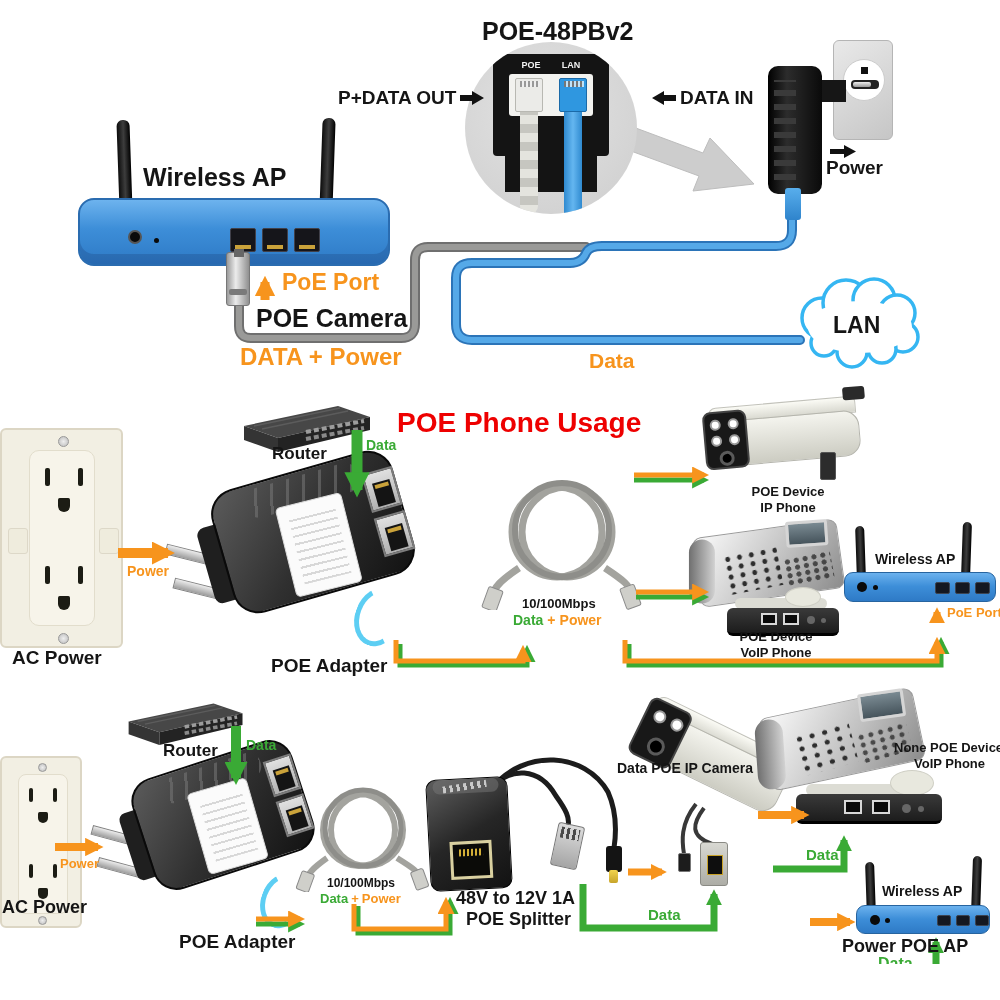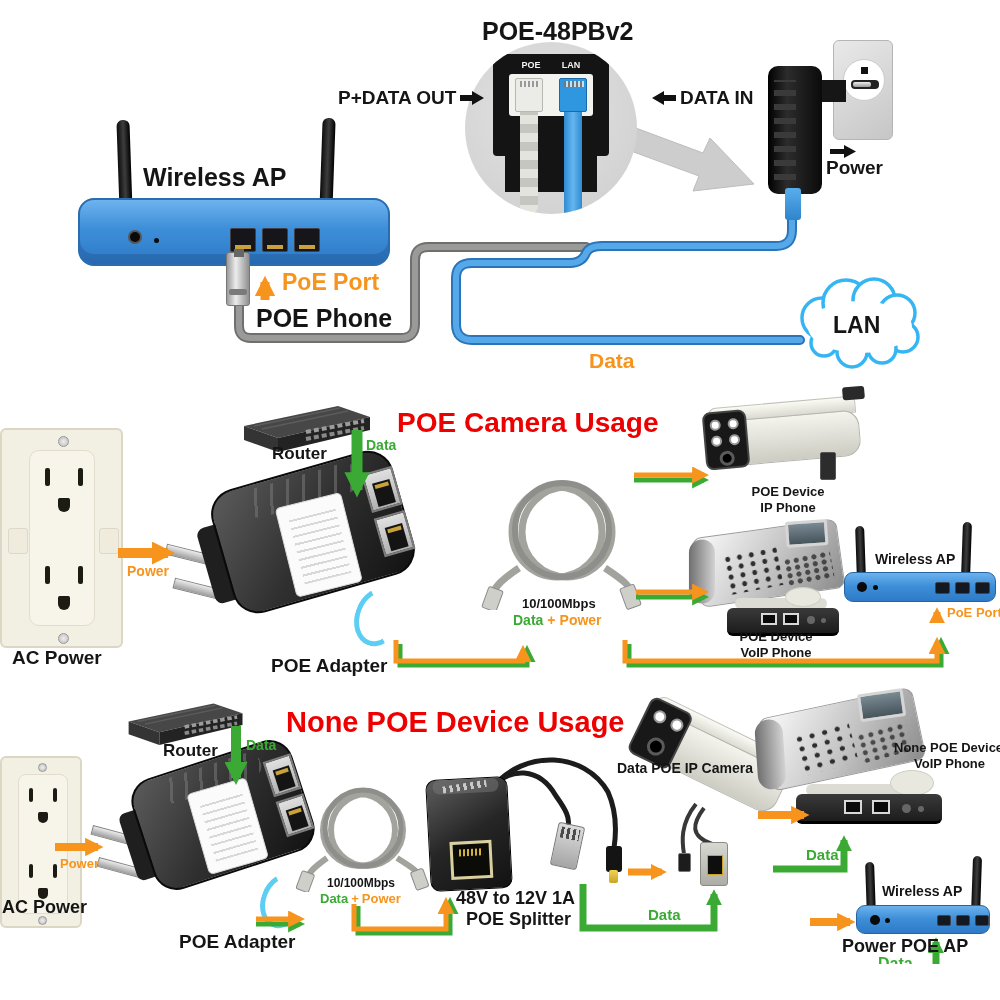--- a/index.html
+++ b/index.html
@@ -75,21 +75,22 @@
     </div>
   </div>
   <div class="lbl" style="left:143px;top:164px;font-size:25px">Wireless AP</div>
 
   <div class="dev" style="left:226px;top:252px;width:24px;height:54px;background:linear-gradient(90deg,#9a9a9a,#ececec 40%,#8f8f8f);border:1px solid #777;border-radius:3px;z-index:3">
     <div style="left:7px;top:-4px;width:10px;height:8px;background:#666"></div>
     <div style="left:2px;top:36px;width:18px;height:6px;background:#7a7a7a;border-radius:2px"></div>
   </div>
 
   <div class="lbl o" style="left:282px;top:270px;font-size:23px">PoE Port</div>
-  <div class="lbl" style="left:256px;top:305px;font-size:25px">POE Phone</div>
+  <div class="lbl" style="left:256px;top:305px;font-size:25px">POE Camera</div>
+  <div class="lbl o" style="left:240px;top:344px;font-size:24px">DATA + Power</div>
   <div class="lbl o" style="left:589px;top:350px;font-size:21px">Data</div>
   <div class="lbl" style="left:833px;top:313px;font-size:23px">LAN</div>
 
   <div class="dev" style="left:465px;top:42px;width:172px;height:172px;border-radius:50%;background:radial-gradient(circle at 45% 40%,#e3e3e3,#cdcdcd);overflow:hidden">
     <div style="left:28px;top:12px;width:116px;height:102px;background:#141414;border-radius:10px 10px 4px 4px"></div>
     <div style="left:40px;top:110px;width:92px;height:40px;background:#141414"></div>
     <div class="lbl ctr" style="left:48px;top:19px;width:36px;font-size:9px;color:#f2f2f2;z-index:3">POE</div>
     <div class="lbl ctr" style="left:88px;top:19px;width:36px;font-size:9px;color:#f2f2f2;z-index:3">LAN</div>
     <div style="left:44px;top:32px;width:84px;height:42px;background:#f2f2ef;border-radius:3px"></div>
     <div style="left:50px;top:36px;width:28px;height:34px;background:#ebebe8;border:1px solid #b8b8b2;border-radius:2px">
@@ -127,21 +128,21 @@
     <div style="left:0;top:0;width:54px;height:128px;background:linear-gradient(90deg,#000,#2c2c2c 35%,#0a0a0a);border-radius:10px">
       <div style="left:6px;top:14px;width:22px;height:100px;background:repeating-linear-gradient(0deg,#3a3a3a 0 6px,transparent 6px 14px)"></div>
     </div>
   </div>
   <div class="dev" style="left:785px;top:188px;width:16px;height:32px;background:linear-gradient(#58aeec,#2f84cc);border-radius:3px;z-index:2"></div>
   <svg class="dev" width="26" height="13" style="left:830px;top:145px;z-index:6">
       <path d="M0,4 H14 V0 L26,6.5 L14,13 V9 H0 Z" fill="#111"></path>
     </svg>
   <div class="lbl" style="left:826px;top:158px;font-size:19px">Power</div>
 
-  <div class="lbl r" style="left:397px;top:408px;font-size:28px">POE Camera Usage</div>
+  <div class="lbl r" style="left:397px;top:408px;font-size:28px">POE Phone Usage</div>
 
   <svg class="dev" width="135" height="62" viewBox="0 0 135 62" style="left:240px;top:400px">
     <polygon points="4,26 98,6 130,17 38,38" fill="#474747"></polygon>
     <polygon points="38,38 130,17 130,30 38,52" fill="#232323"></polygon>
     <polygon points="4,26 38,38 38,52 4,40" fill="#343434"></polygon>
     <path d="M14,26 L100,8 M22,29 L108,11" stroke="#5c5c5c" stroke-width="1.5" fill="none"></path>
     <line x1="66" y1="32" x2="124" y2="21" stroke="#9c9c9c" stroke-width="4" stroke-dasharray="5 3"></line>
     <line x1="66" y1="39" x2="124" y2="28" stroke="#8a8a8a" stroke-width="4" stroke-dasharray="5 3"></line>
   </svg>
   <div class="lbl" style="left:272px;top:445px;font-size:17px">Router</div>
@@ -255,21 +256,20 @@
       <div style="left:12px;top:9px;width:10px;height:10px;background:#0a0a0a;border-radius:50%"></div>
       <div style="left:28px;top:12px;width:5px;height:5px;background:#0a0a0a;border-radius:50%"></div>
       <div class="port3" style="left:90px;top:9px;width:15px;height:12px"></div>
       <div class="port3" style="left:110px;top:9px;width:15px;height:12px"></div>
       <div class="port3" style="left:130px;top:9px;width:15px;height:12px"></div>
     </div>
   </div>
   <div class="lbl" style="left:875px;top:552px;font-size:14px">Wireless AP</div>
   <div class="lbl o" style="left:947px;top:606px;font-size:13px">PoE Port</div>
 
-  <div class="lbl r" style="left:286px;top:707px;font-size:29px">None POE Device Usage</div>
 
   <svg class="dev" width="122" height="58" viewBox="0 0 135 62" style="left:125px;top:697px">
     <polygon points="4,26 98,6 130,17 38,38" fill="#474747"></polygon>
     <polygon points="38,38 130,17 130,30 38,52" fill="#232323"></polygon>
     <polygon points="4,26 38,38 38,52 4,40" fill="#343434"></polygon>
     <path d="M14,26 L100,8 M22,29 L108,11" stroke="#5c5c5c" stroke-width="1.5" fill="none"></path>
     <line x1="66" y1="32" x2="124" y2="21" stroke="#9c9c9c" stroke-width="4" stroke-dasharray="5 3"></line>
     <line x1="66" y1="39" x2="124" y2="28" stroke="#8a8a8a" stroke-width="4" stroke-dasharray="5 3"></line>
   </svg>
   <div class="lbl" style="left:163px;top:742px;font-size:17px">Router</div>

